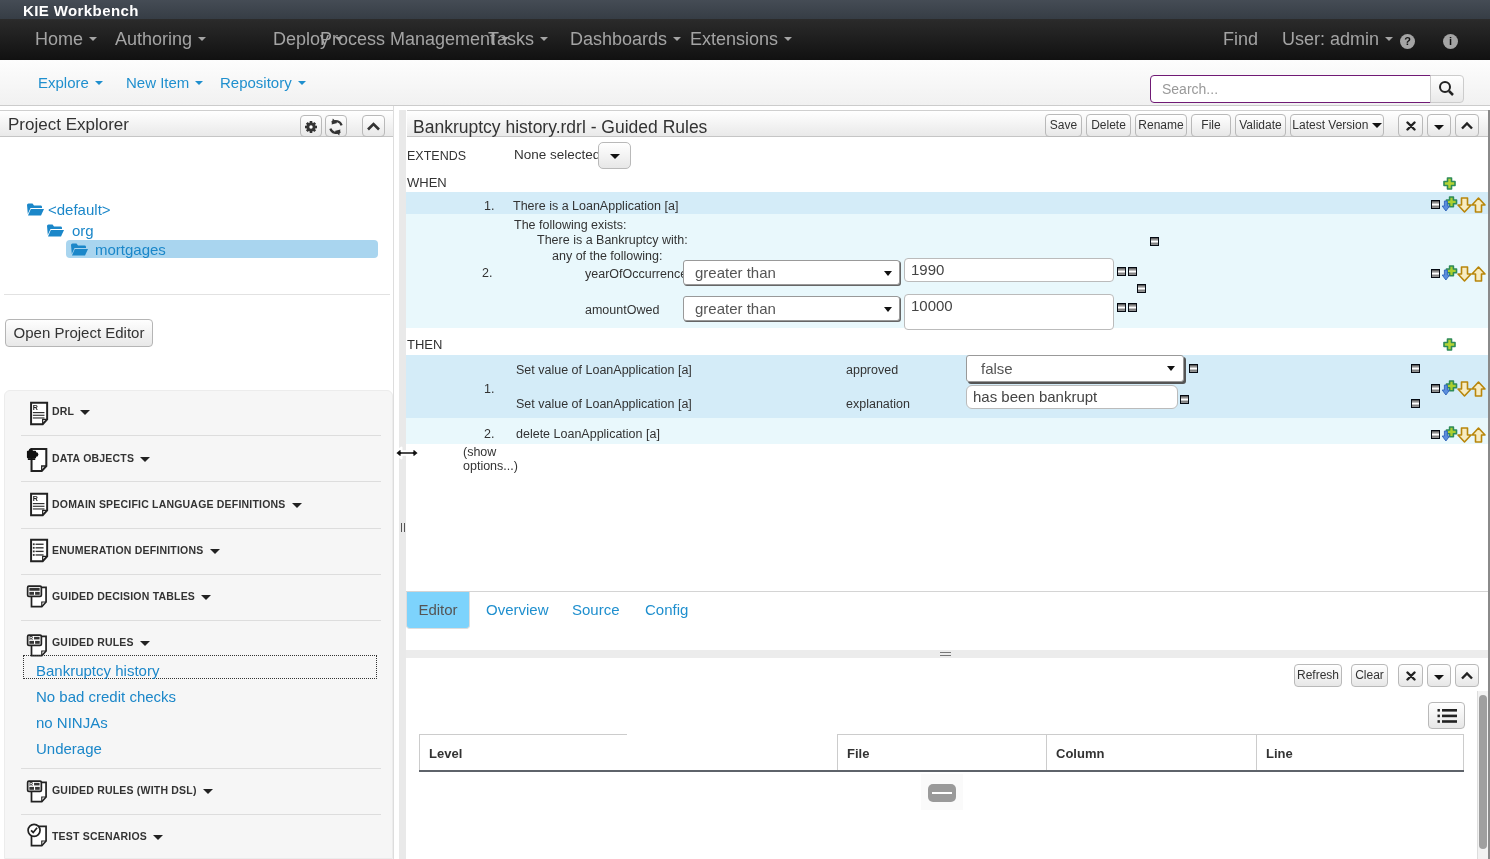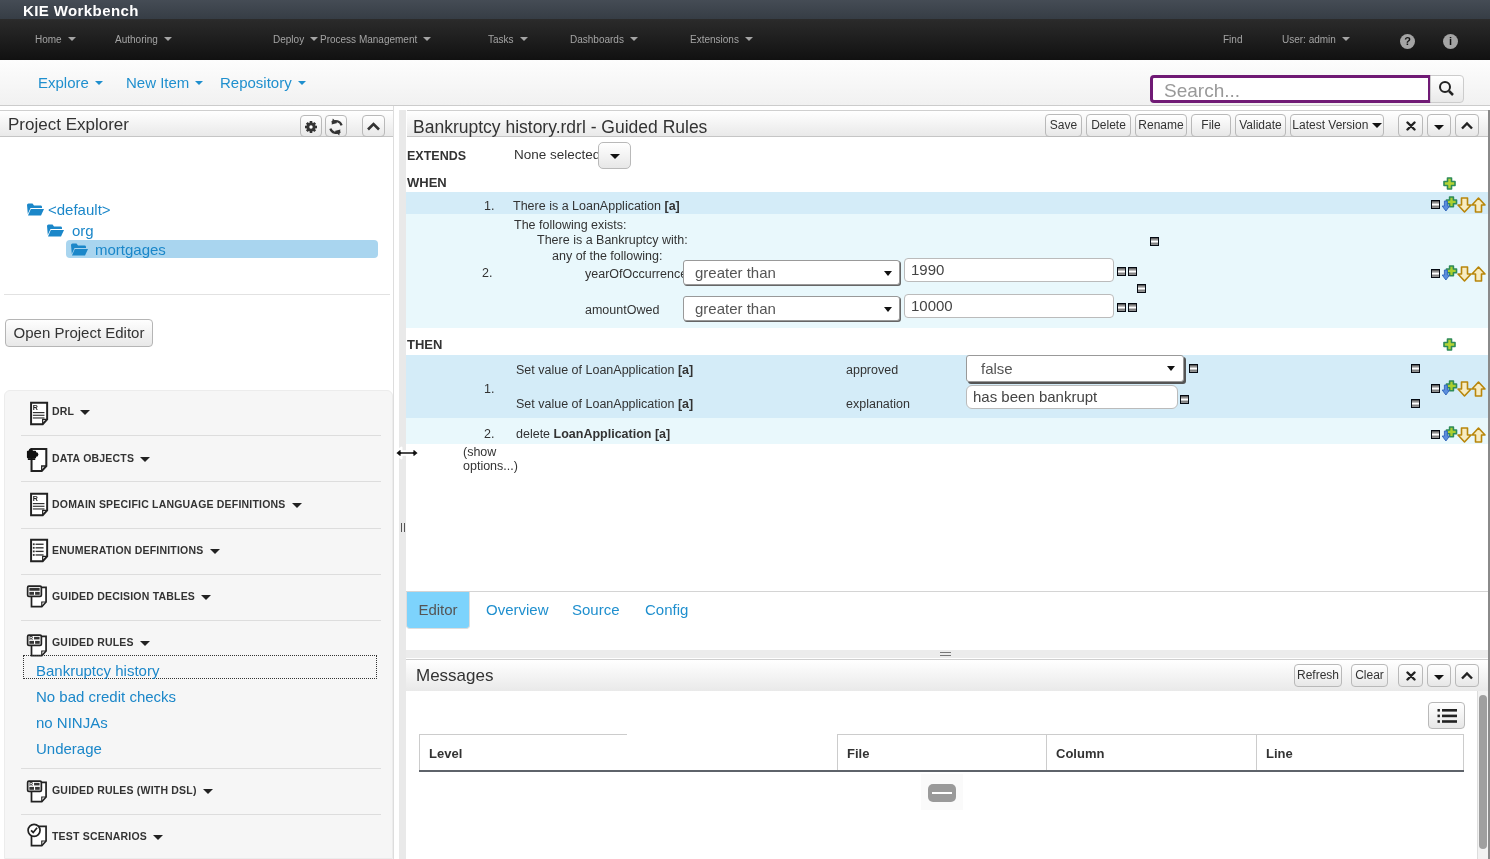--- a/index.html
+++ b/index.html
@@ -9,35 +9,35 @@
 #page { position:relative; width:1490px; height:859px; }
 
 
 #brandbar { left:0; top:0; width:1490px; height:19px;
   background:linear-gradient(180deg,#454c55,#363d45); }
 #brandbar .logo { position:absolute; left:23px; top:2px; color:#fff;
   font-size:15px; font-weight:bold; letter-spacing:0.4px; }
 #navbar { left:0; top:19px; width:1490px; height:41px;
   background:linear-gradient(180deg,#2b2b2b,#111); }
 .navitem { position:absolute; top:0; height:41px; line-height:41px;
-  color:#a4a4a4; font-size:10px; white-space:nowrap; }
+  color:#a4a4a4; font-size:18px; white-space:nowrap; }
 .caret { display:inline-block; width:0; height:0; border-left:4px solid transparent;
   border-right:4px solid transparent; border-top:4px solid currentColor;
   vertical-align:middle; margin-left:6px; margin-top:-2px; }
 .navcirc { position:absolute; top:15px; width:15px; height:15px; border-radius:50%;
   background:#a4a4a4; color:#111; font-size:11px; font-weight:bold;
   text-align:center; line-height:15px; }
 
 #toolbar { left:0; top:60px; width:1490px; height:46px;
   background:linear-gradient(180deg,#fdfdfd,#f1f1f1); border-bottom:1px solid #ccc; }
 .toollink { position:absolute; top:0; height:45px; line-height:45px;
   color:#1f8fce; font-size:15px; white-space:nowrap; }
 #searchbox { position:absolute; left:1150px; top:75px; width:281px; height:28px;
-  border:3px solid #701a75; border-radius:4px 0 0 4px; background:#fff;
-  font-size:19px; color:#999; line-height:26px; padding-left:11px; }
+  border:1px solid #701a75; border-radius:4px 0 0 4px; background:#fff;
+  font-size:14px; color:#999; line-height:26px; padding-left:11px; }
 #searchbtn { position:absolute; left:1430px; top:75px; width:34px; height:28px;
   border:1px solid #ccc; border-radius:0 4px 4px 0;
   background:linear-gradient(180deg,#fff,#e9e9e9); }
 
 
 .phead { position:absolute; height:27px; border-top:1px solid #cfcfcf;
   border-bottom:1px solid #c5c5c5; background:linear-gradient(180deg,#fff,#e9e9e9); }
 .phead .ptitle { position:absolute; left:8px; top:4px; font-size:17px; color:#333; }
 .btn { position:absolute; border:1px solid #b9b9b9; border-radius:4px;
   background:linear-gradient(180deg,#fff,#e7e7e7); color:#333;
@@ -72,21 +72,21 @@
 .ruleitem { position:absolute; left:31px; font-size:15px; color:#1b87c9;
   white-space:nowrap; }
 #focusbox { position:absolute; left:18px; top:264px; width:354px; height:24px;
   border:1px dotted #333; }
 
 
 #main-head { left:407px; top:110px; width:1083px; }
 #editor-title { position:absolute; left:413px; top:117px; font-size:17.5px; color:#333; }
 
 .rtext { position:absolute; font-size:12.5px; color:#333; white-space:nowrap; }
-.rbold { font-weight:bold; }
+.rbold { font-weight:normal; }
 .row-blue { position:absolute; left:406px; width:1082px; background:#d4ecf8; }
 .row-cyan { position:absolute; left:406px; width:1082px; background:#e9f8fc; }
 .gsel { position:absolute; background:#fff; border:1px solid #999;
   border-radius:3px; box-shadow:1px 1px 0 #666; font-size:15px; color:#555; }
 .gsel .sv { position:absolute; left:11px; top:3px; }
 .gsel .sc { position:absolute; right:7px; top:10px; width:0; height:0;
   border-left:4.5px solid transparent; border-right:4.5px solid transparent;
   border-top:5.5px solid #111; }
 .ginput { position:absolute; background:#fff; border:1px solid #bbb;
   border-radius:4px; font-size:15px; color:#444; }
@@ -336,21 +336,21 @@
       <span class="sc"></span>
     </div>
   <div class="ginput" style="left:904px; top:258px; width:210px; height:24px;">
       <span class="iv">1990</span>
     </div>
   <span class="rtext" style="left:585px; top:303px;">amountOwed</span>
   <div class="gsel" style="left:683px; top:296px; width:217px; height:25px;">
       <span class="sv">greater than</span>
       <span class="sc"></span>
     </div>
-  <div class="ginput" style="left:904px; top:294px; width:210px; height:24px;">
+  <div class="ginput" style="left:904px; top:294px; width:210px; height:36px;">
       <span class="iv">10000</span>
     </div>
 
   <span class="rtext rbold" style="left:407px; top:337px; font-size:13px;">THEN</span>
   <div class="row-blue" style="top:355px; height:63px;"></div>
   <span class="rtext" style="left:516px; top:363px;">Set value of LoanApplication <span class="rbold">[a]</span></span>
   <span class="rtext" style="left:846px; top:363px;">approved</span>
   <div class="gsel" style="left:966px; top:355px; width:218px; height:27px; box-shadow:2px 2px 0 #555;">
       <span class="sv" style="top:4px; left:14px;">false</span>
       <span class="sc" style="top:10px; right:8px;"></span>
@@ -368,23 +368,20 @@
   <span class="rtext" style="left:463px; top:445px; line-height:14px;">(show<br>options...)</span>
 
   <div id="tabline"></div>
   <div id="tab-editor">Editor</div>
   <span class="tablink" style="left:486px;">Overview</span>
   <span class="tablink" style="left:572px;">Source</span>
   <span class="tablink" style="left:645px;">Config</span>
 
   <div id="gutter"></div>
   <div class="abs" style="left:940px; top:652px; width:11px; height:4px; border-top:1px solid #777; border-bottom:1px solid #777;"></div>
-  <div class="phead" id="msg-head" style="height:33px;">
-      <span class="ptitle" style="left:10px; top:6px;">Messages</span>
-    </div>
   <div class="btn" style="left:1294px; top:664px; width:48px; height:23px; line-height:21px;">Refresh</div>
   <div class="btn" style="left:1351px; top:664px; width:37px; height:23px; line-height:21px;">Clear</div>
   <div class="btn" style="left:1398px; top:664px; width:25px; height:23px;">
     <svg width="10" height="10" viewBox="0 0 10 10" style="margin-top:6px;">
         <path d="M1.5 1.5 L8.5 8.5 M8.5 1.5 L1.5 8.5" stroke="#222" stroke-width="2.4" stroke-linecap="round"></path>
       </svg></div>
   <div class="btn" style="left:1427px; top:664px; width:24px; height:23px;"><span class="bcaret" style="border-top-color:#111; margin-top:9px;"></span></div>
   <div class="btn" style="left:1455px; top:664px; width:24px; height:23px;">
     <svg width="14" height="12" viewBox="0 0 14 12" style="margin-top:5px;">
         <path d="M2 8.5 L7 3.5 L12 8.5" fill="none" stroke="#222" stroke-width="2.4"></path>

